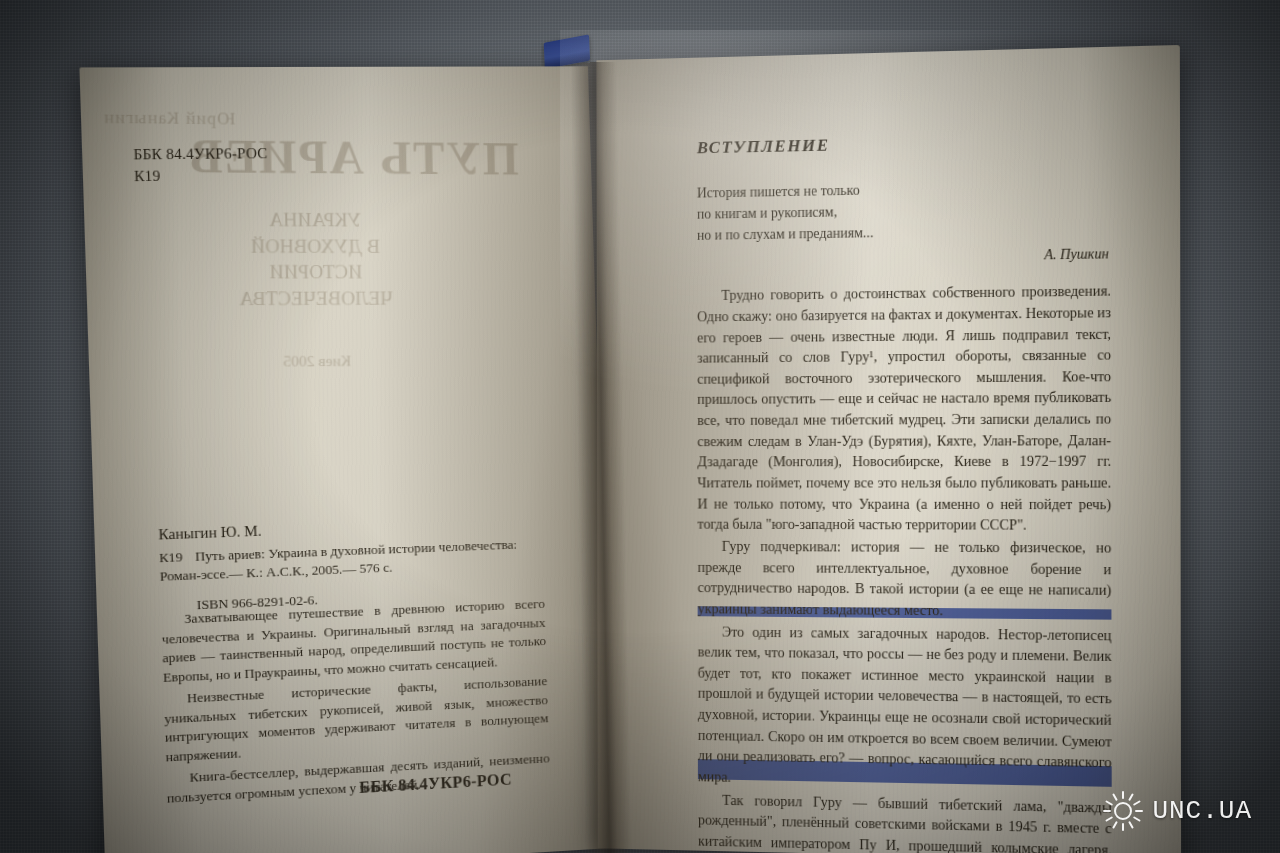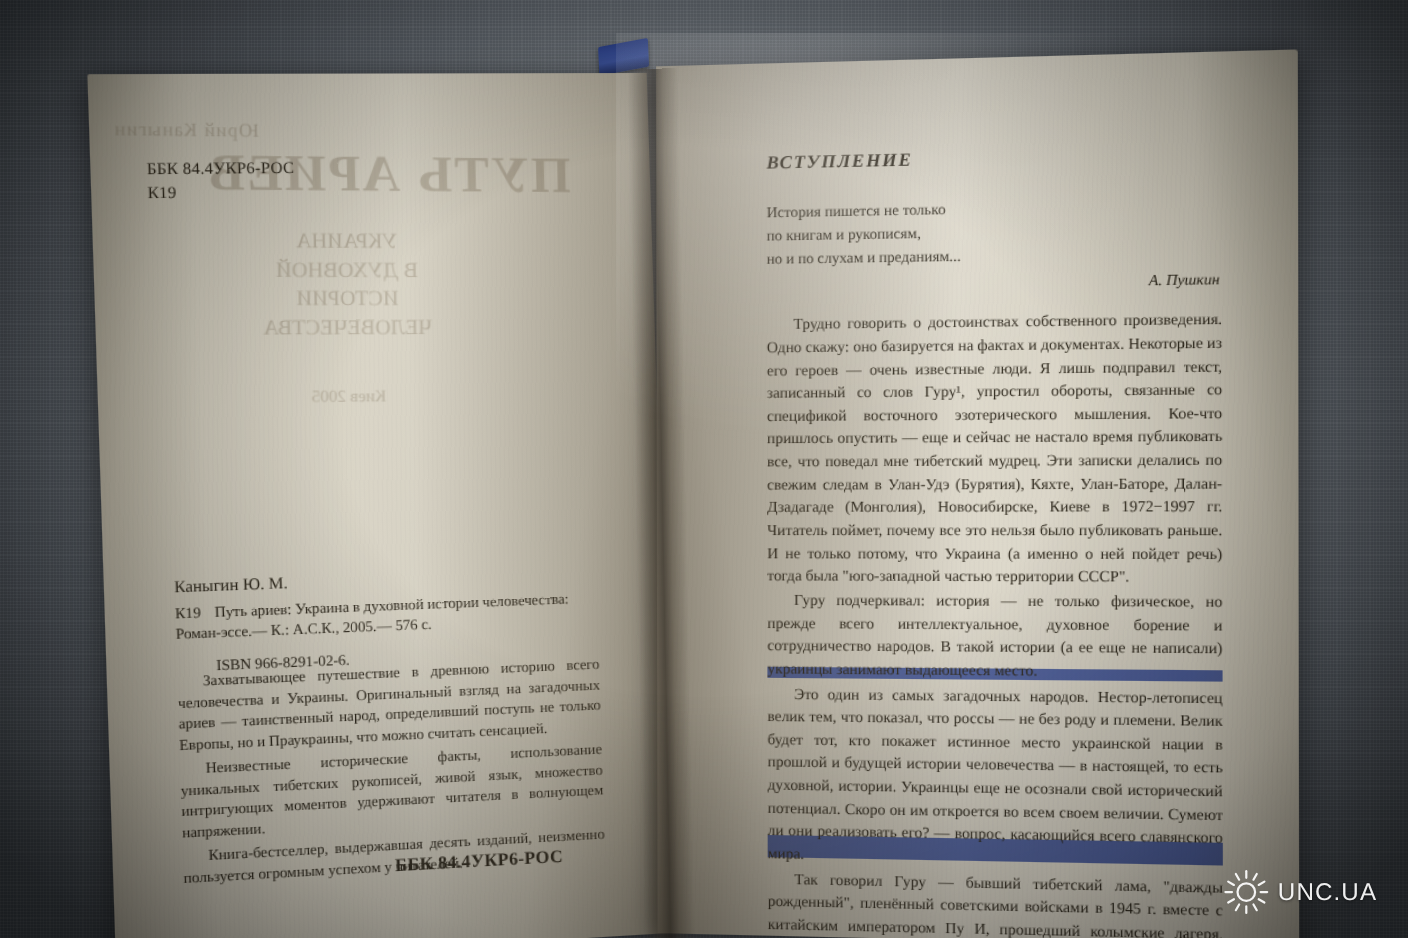--- a/index.html
+++ b/index.html
@@ -253,22 +253,22 @@
     position: absolute;
     right: 28px;
     bottom: 22px;
     display: flex;
     align-items: center;
     gap: 9px;
     opacity: 0.92;
   }
   #watermark .wm-text {
     color: #ffffff;
-    font-family: Liberation Sans, sans-serif;
-    font-size: 22px;
+    font-family: Liberation Mono, monospace;
+    font-size: 26px;
     letter-spacing: 1px;
     text-shadow: 0 1px 3px rgba(0,0,0,0.6);
   }
   #watermark .sun {
     position: relative;
     width: 40px;
     height: 40px;
   }
   #watermark .sun .core {
     position: absolute;

